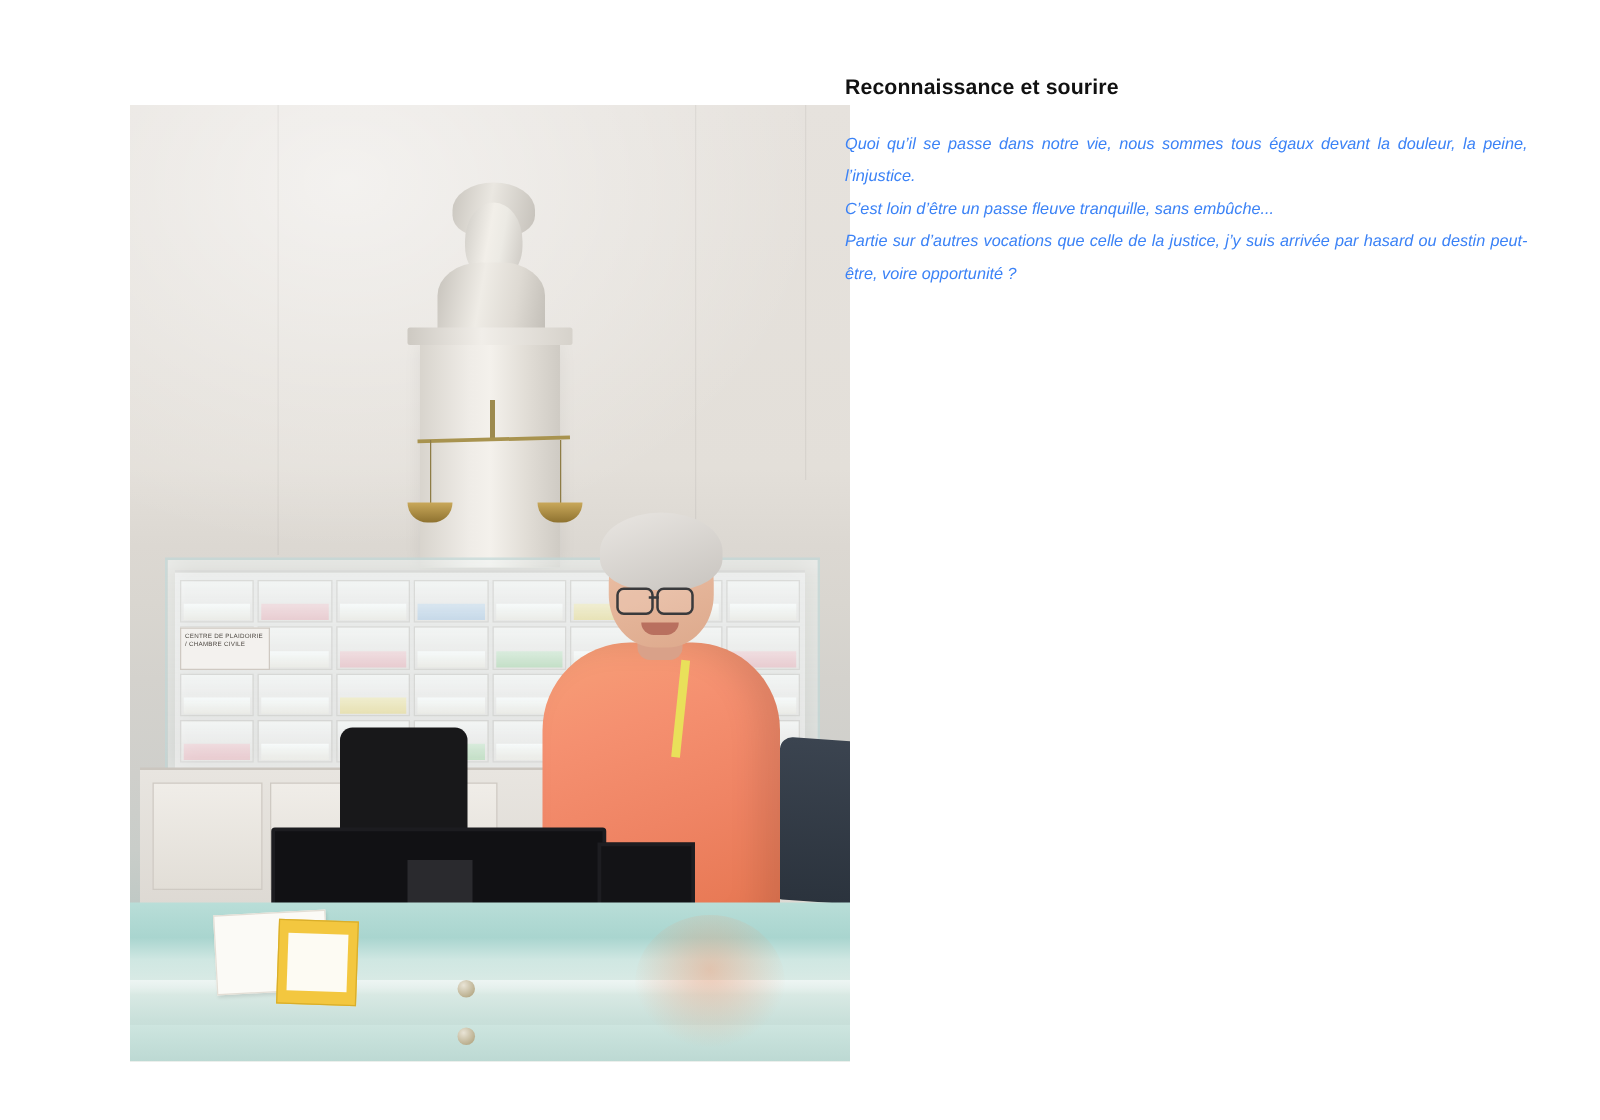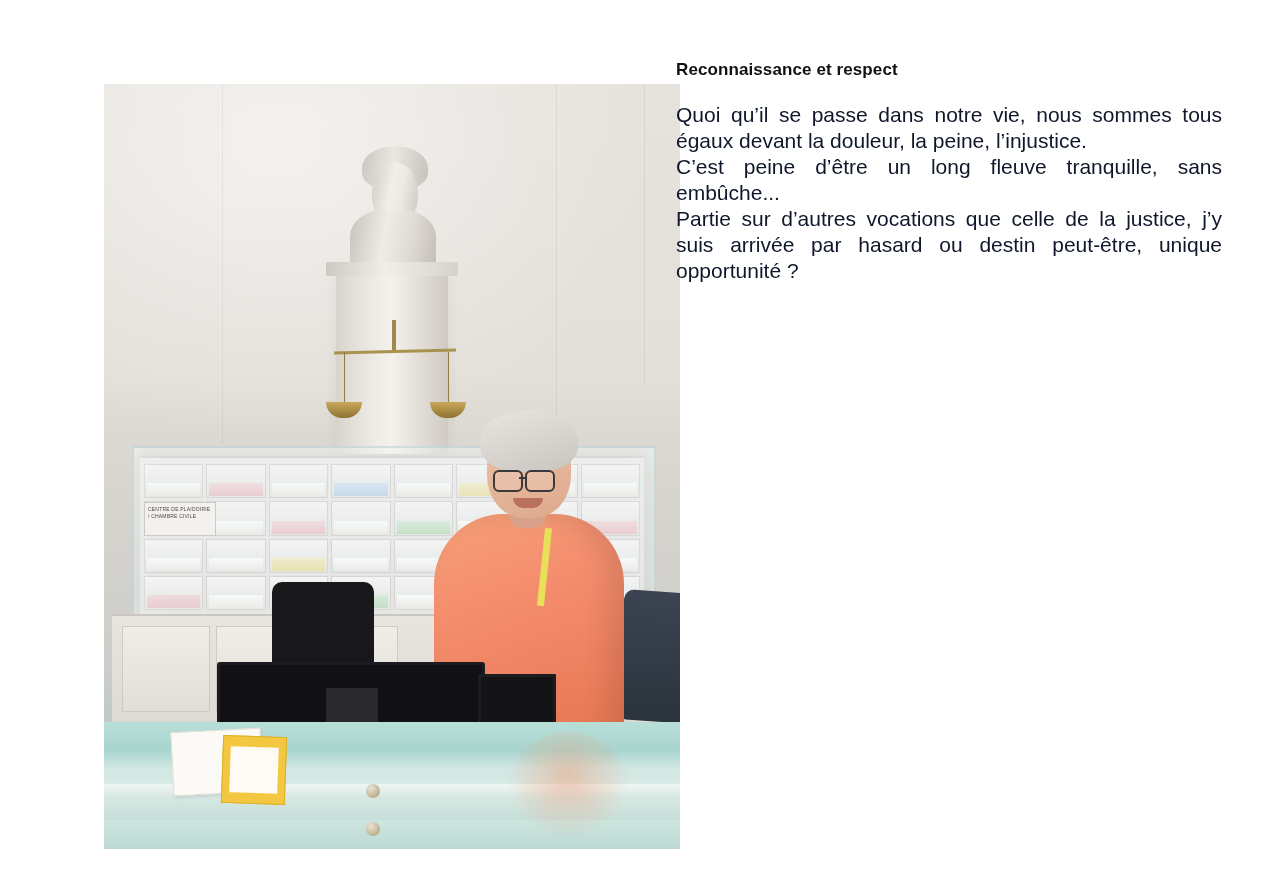--- a/index.html
+++ b/index.html
@@ -431,25 +431,26 @@
     color: #111;
   }
   .intro {
     font-size: 16.5px;
     line-height: 26px;
     margin: 0 0 26px 0;
     text-align: justify;
     color: #111;
   }
   .quote {
-    font-size: 21px;
+    font-size: 13px;
     line-height: 26px;
+    font-style: italic;
     margin: 0;
     text-align: justify;
-    color: #0f172a;
+    color: #3b82f6;
   }
   .quote p {
     margin: 0;
   }
 </style>
 </head>
 <body>
 
 <figure class="photo-figure">
   <div class="photo">
@@ -609,19 +610,19 @@
     <div class="stud s2"></div>
 
     <div class="leaflet"></div>
     <div class="leaflet2">
         <div class="inner"></div>
       </div>
   </div>
 </figure>
 
 <section class="text-col">
-  <h1 class="title">Reconnaissance et respect</h1>
+  <h1 class="title">Reconnaissance et sourire</h1>
   <blockquote class="quote">
     <p>Quoi qu’il se passe dans notre vie, nous sommes tous égaux devant la douleur, la peine, l’injustice.</p>
-    <p>C’est peine d’être un long fleuve tranquille, sans embûche...</p>
-    <p>Partie sur d’autres vocations que celle de la justice, j’y suis arrivée par hasard ou destin peut-être, unique opportunité ?</p>
+    <p>C’est loin d’être un passe fleuve tranquille, sans embûche...</p>
+    <p>Partie sur d’autres vocations que celle de la justice, j’y suis arrivée par hasard ou destin peut-être, voire opportunité ?</p>
   </blockquote>
 </section>
 
 </body></html>

